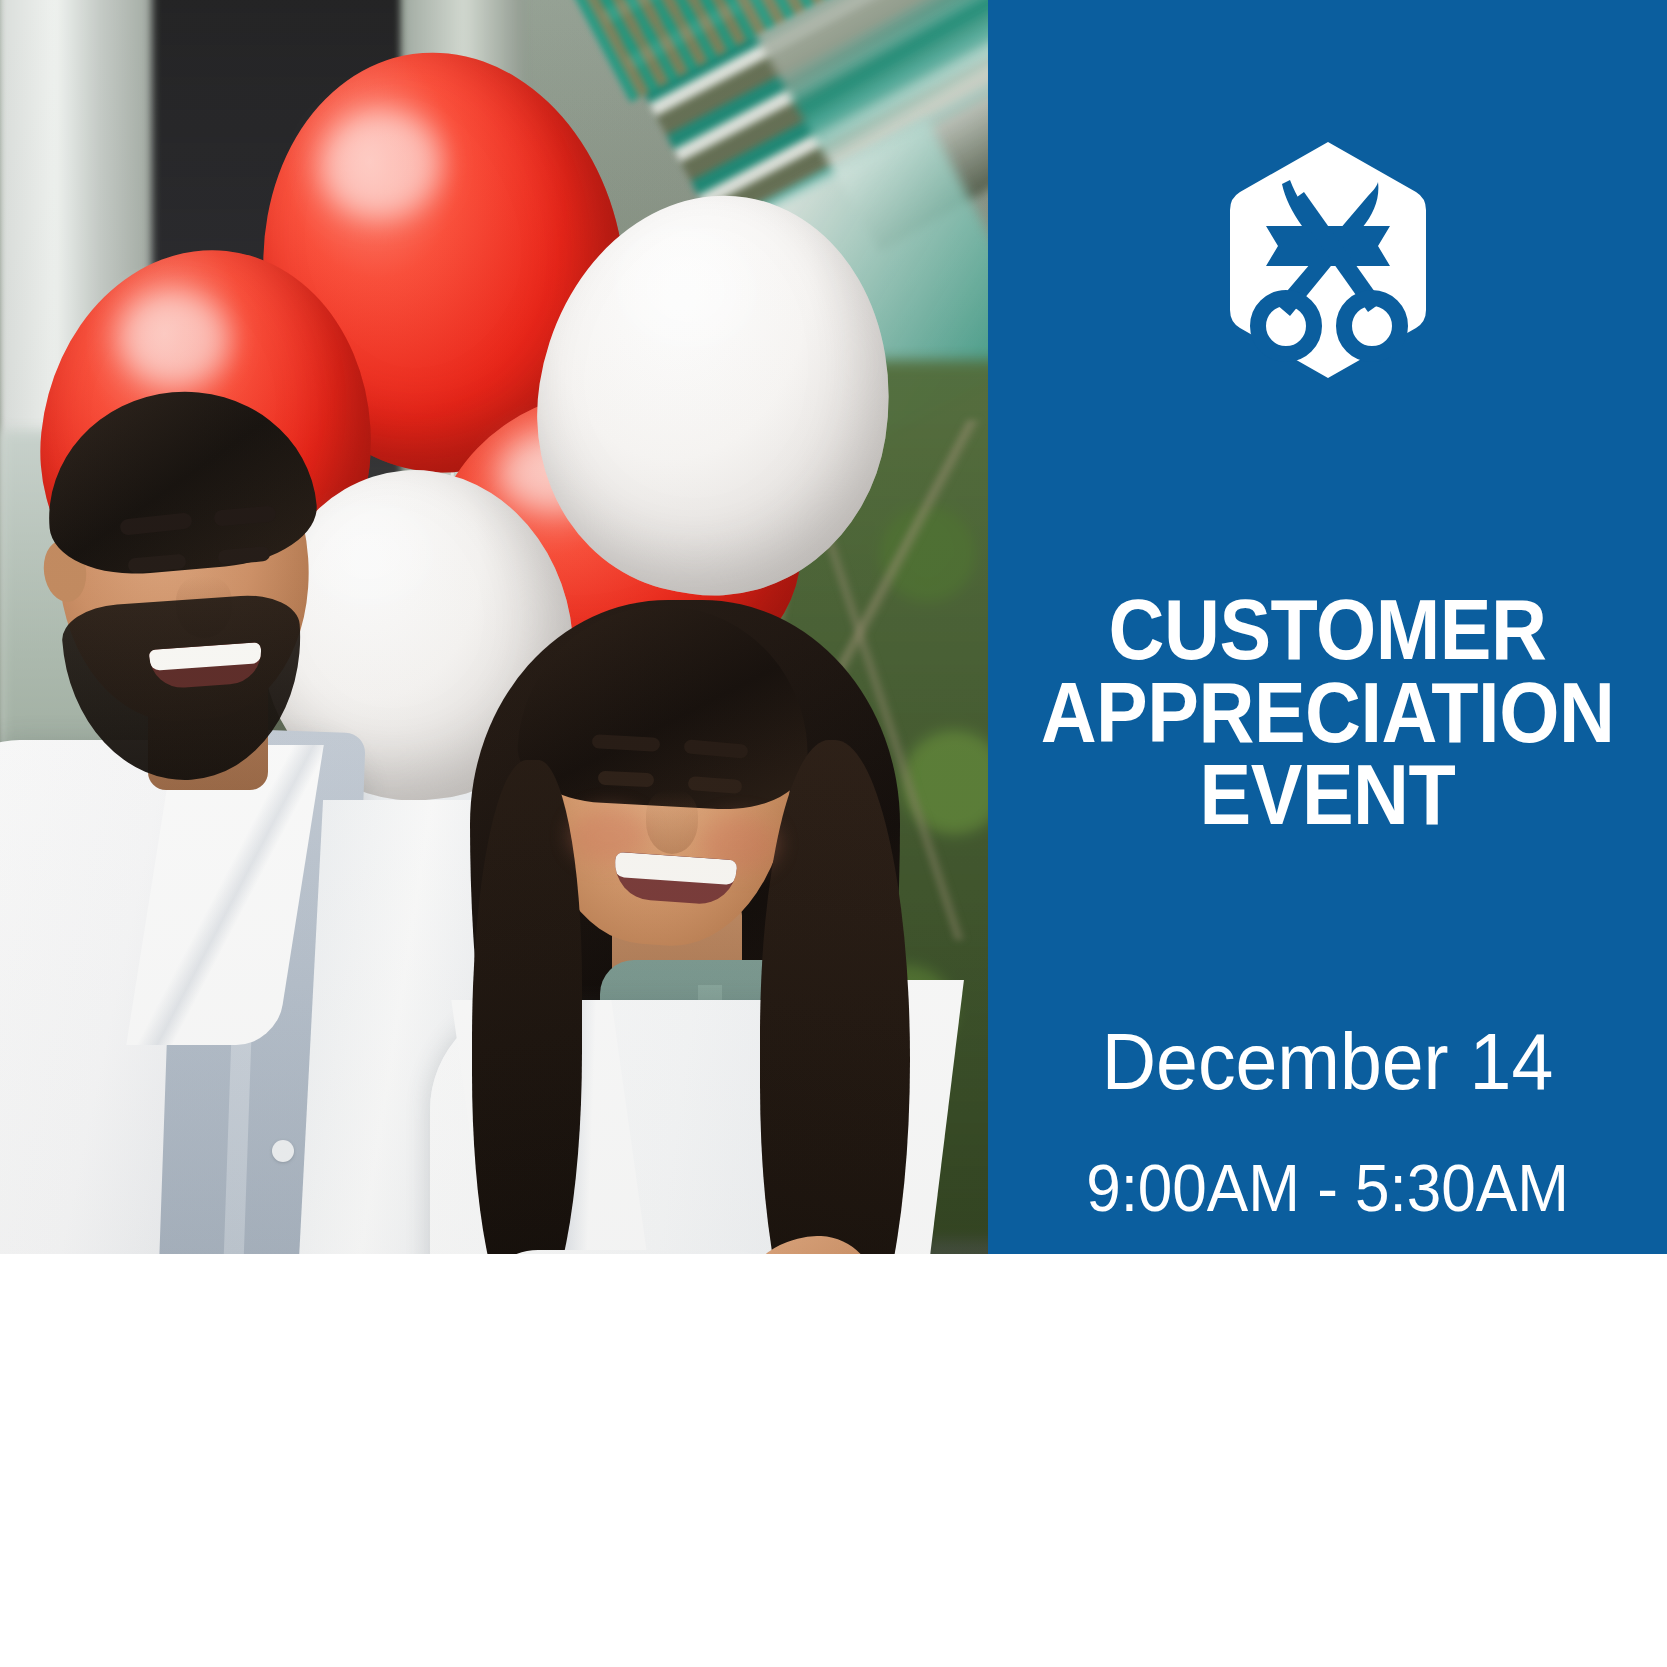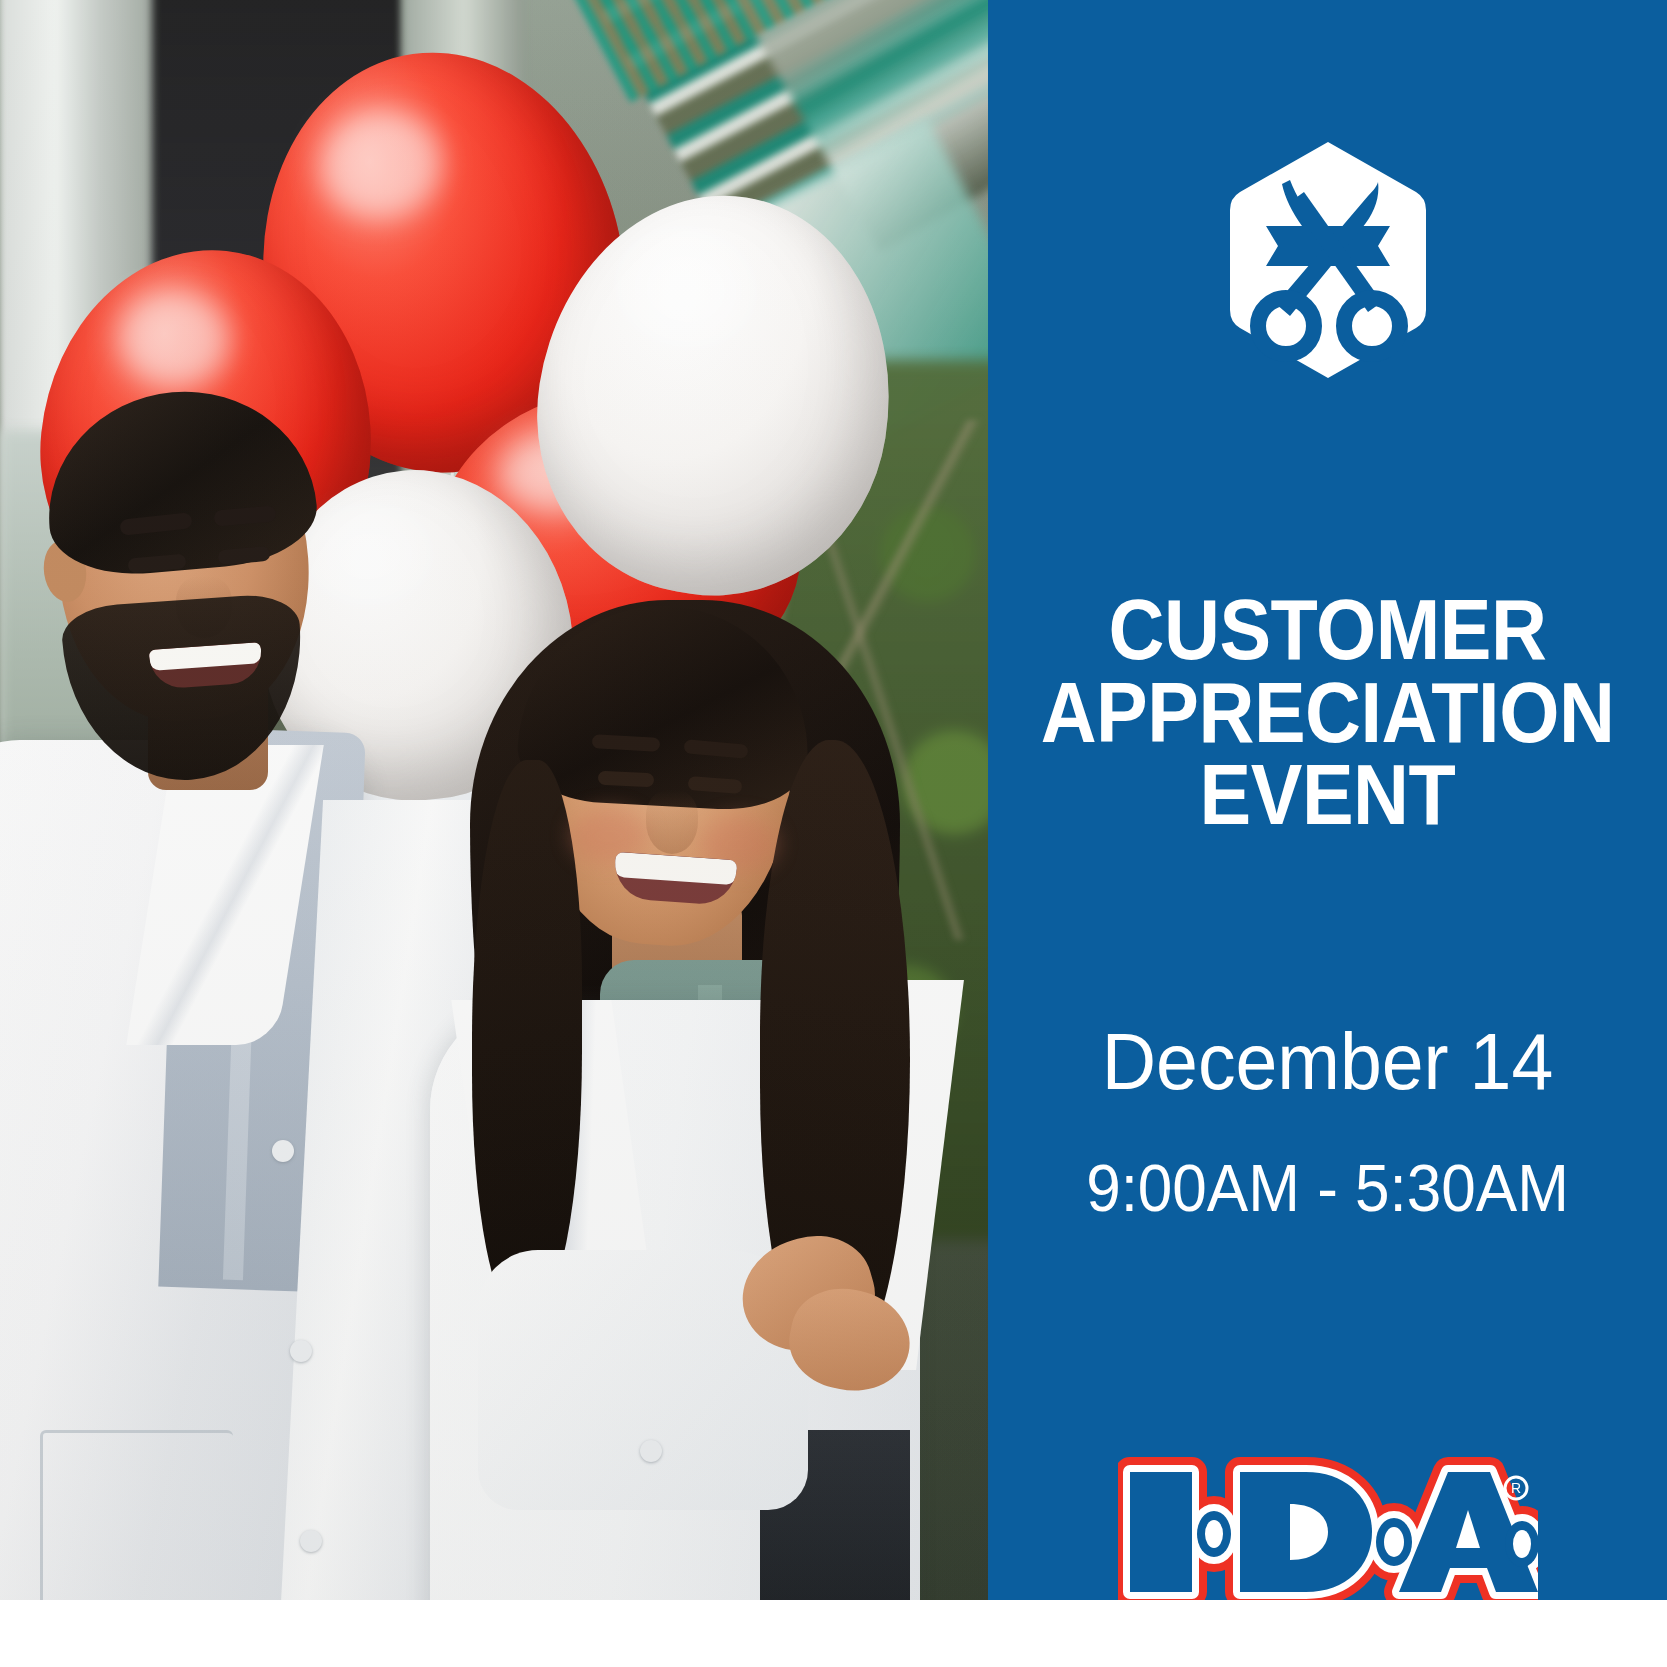--- a/index.html
+++ b/index.html
@@ -8,21 +8,21 @@
     padding: 0;
     background: #ffffff;
   }
   body {
     font-family: "Liberation Sans", sans-serif;
   }
 
   .poster {
     position: relative;
     width: 1667px;
-    height: 1600px;
+    height: 1254px;
     overflow: hidden;
     background: #0b5e9e;
   }
 
   
   .photo {
     position: absolute;
     left: 0;
     top: 0;
     width: 988px;

